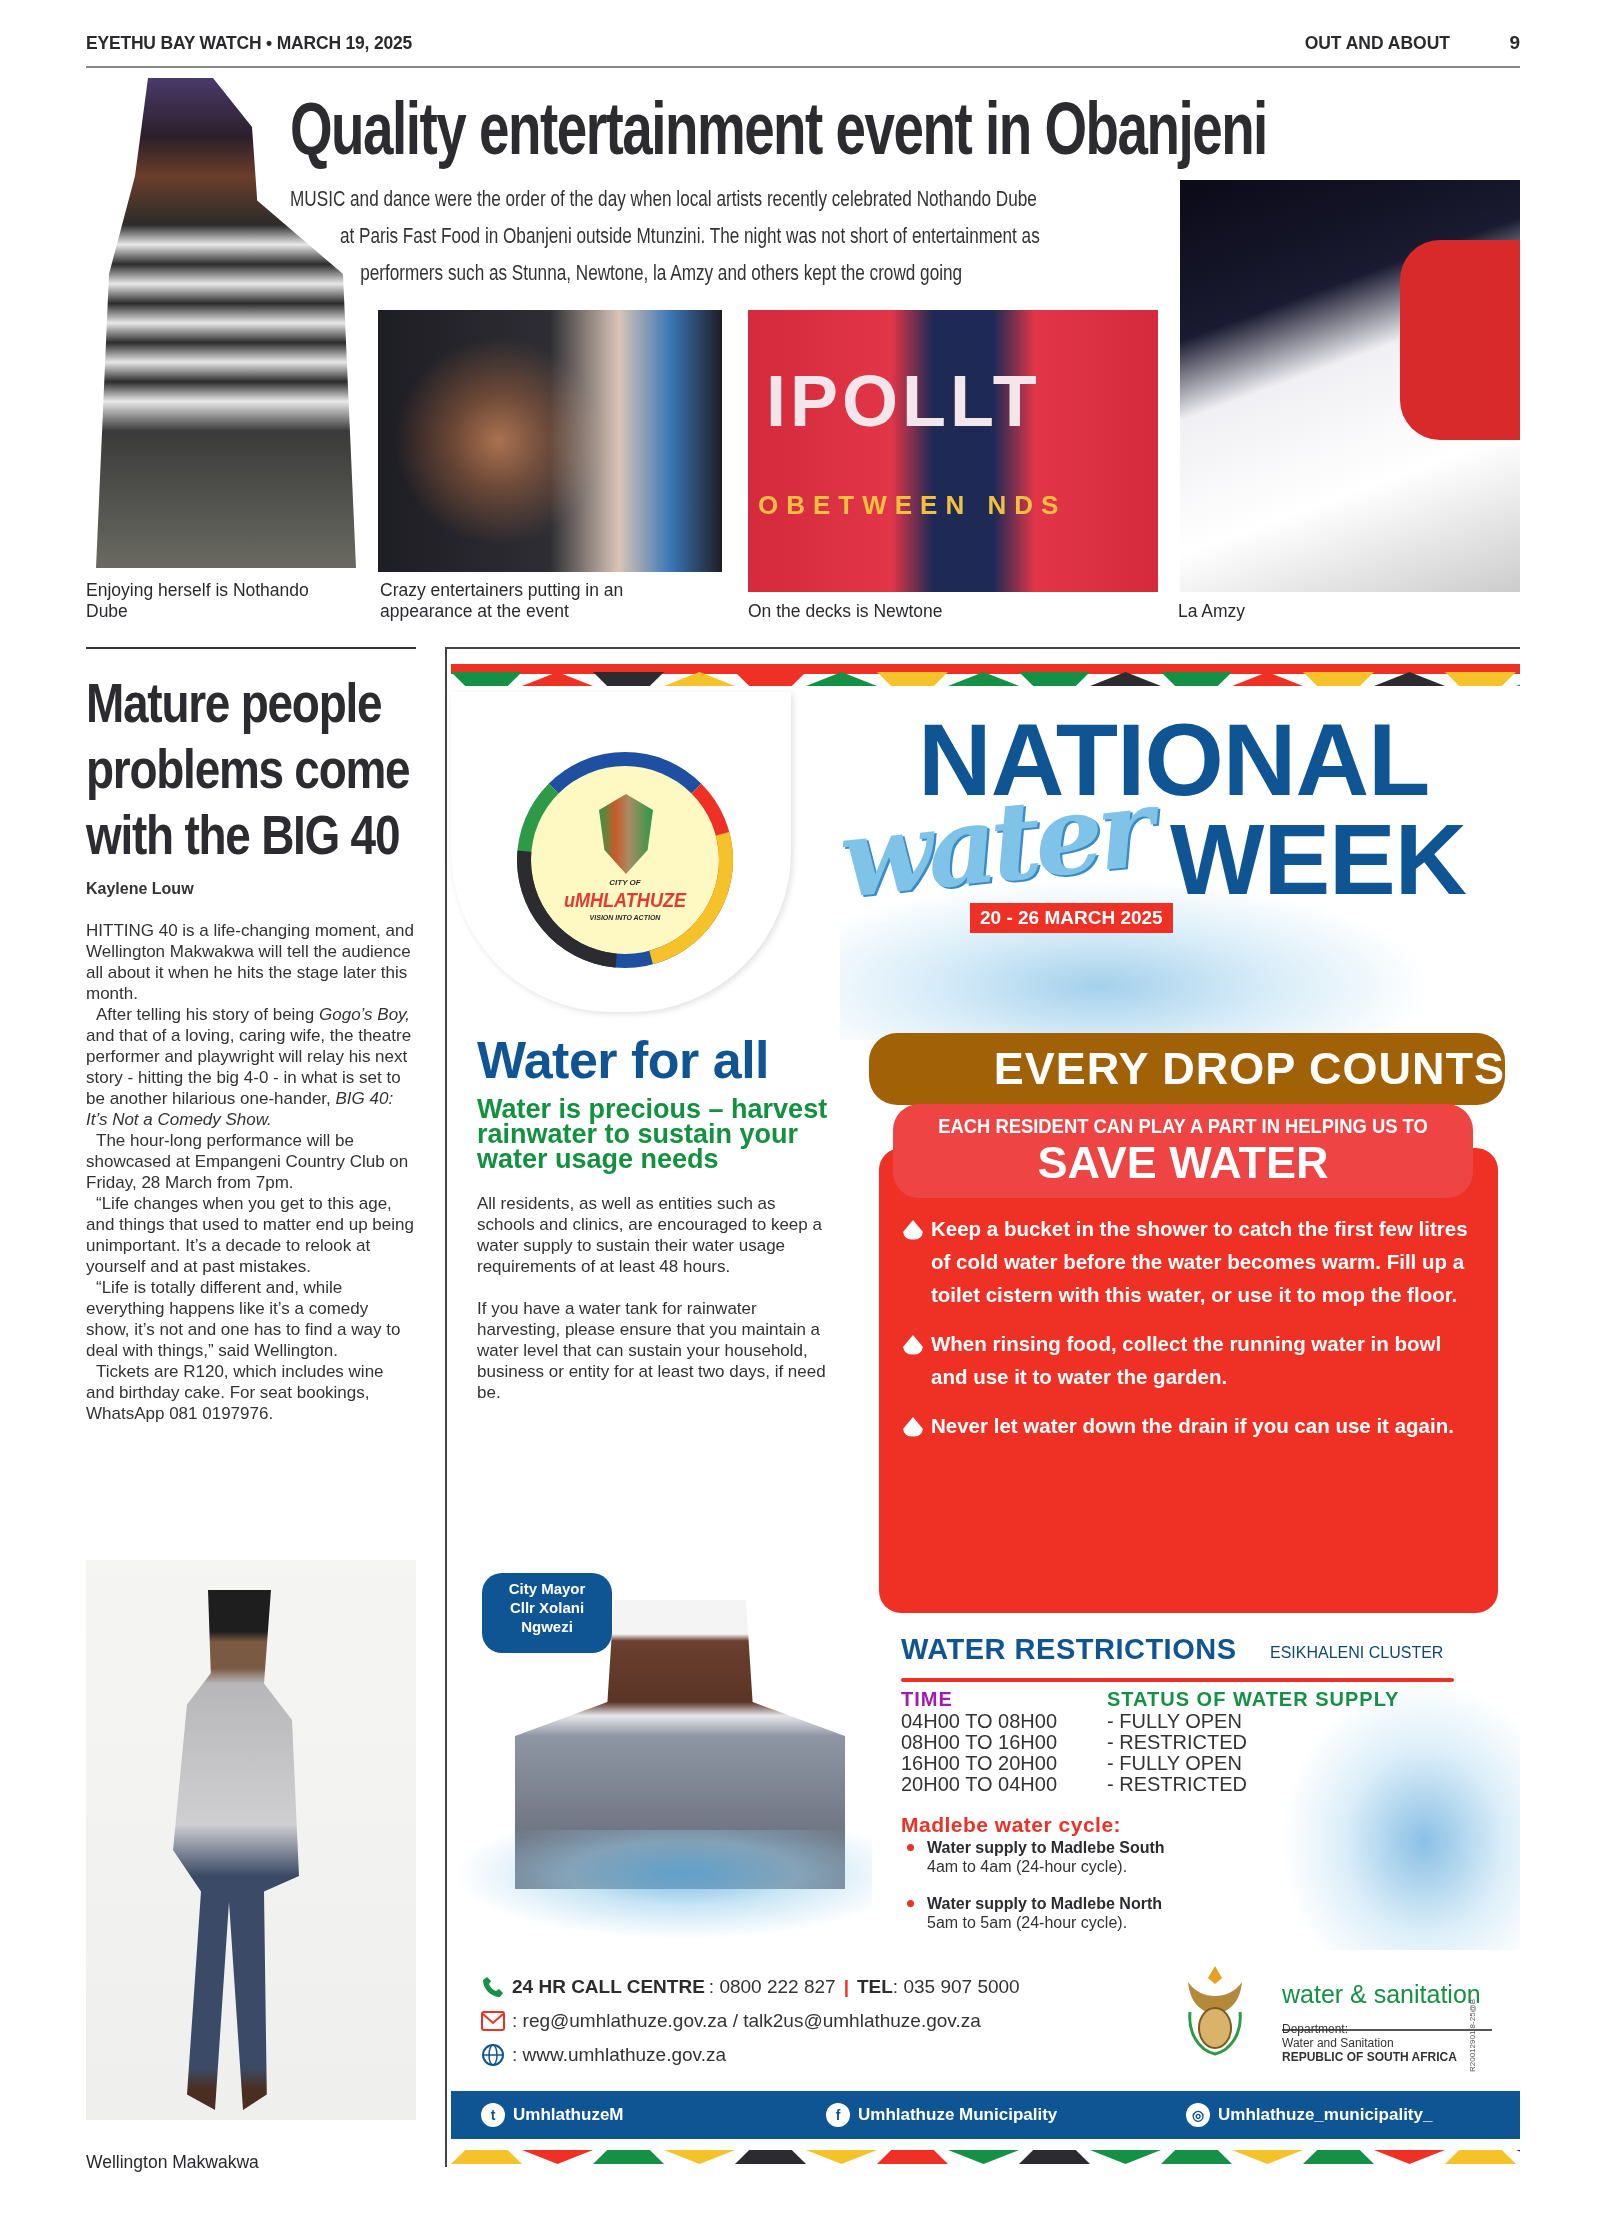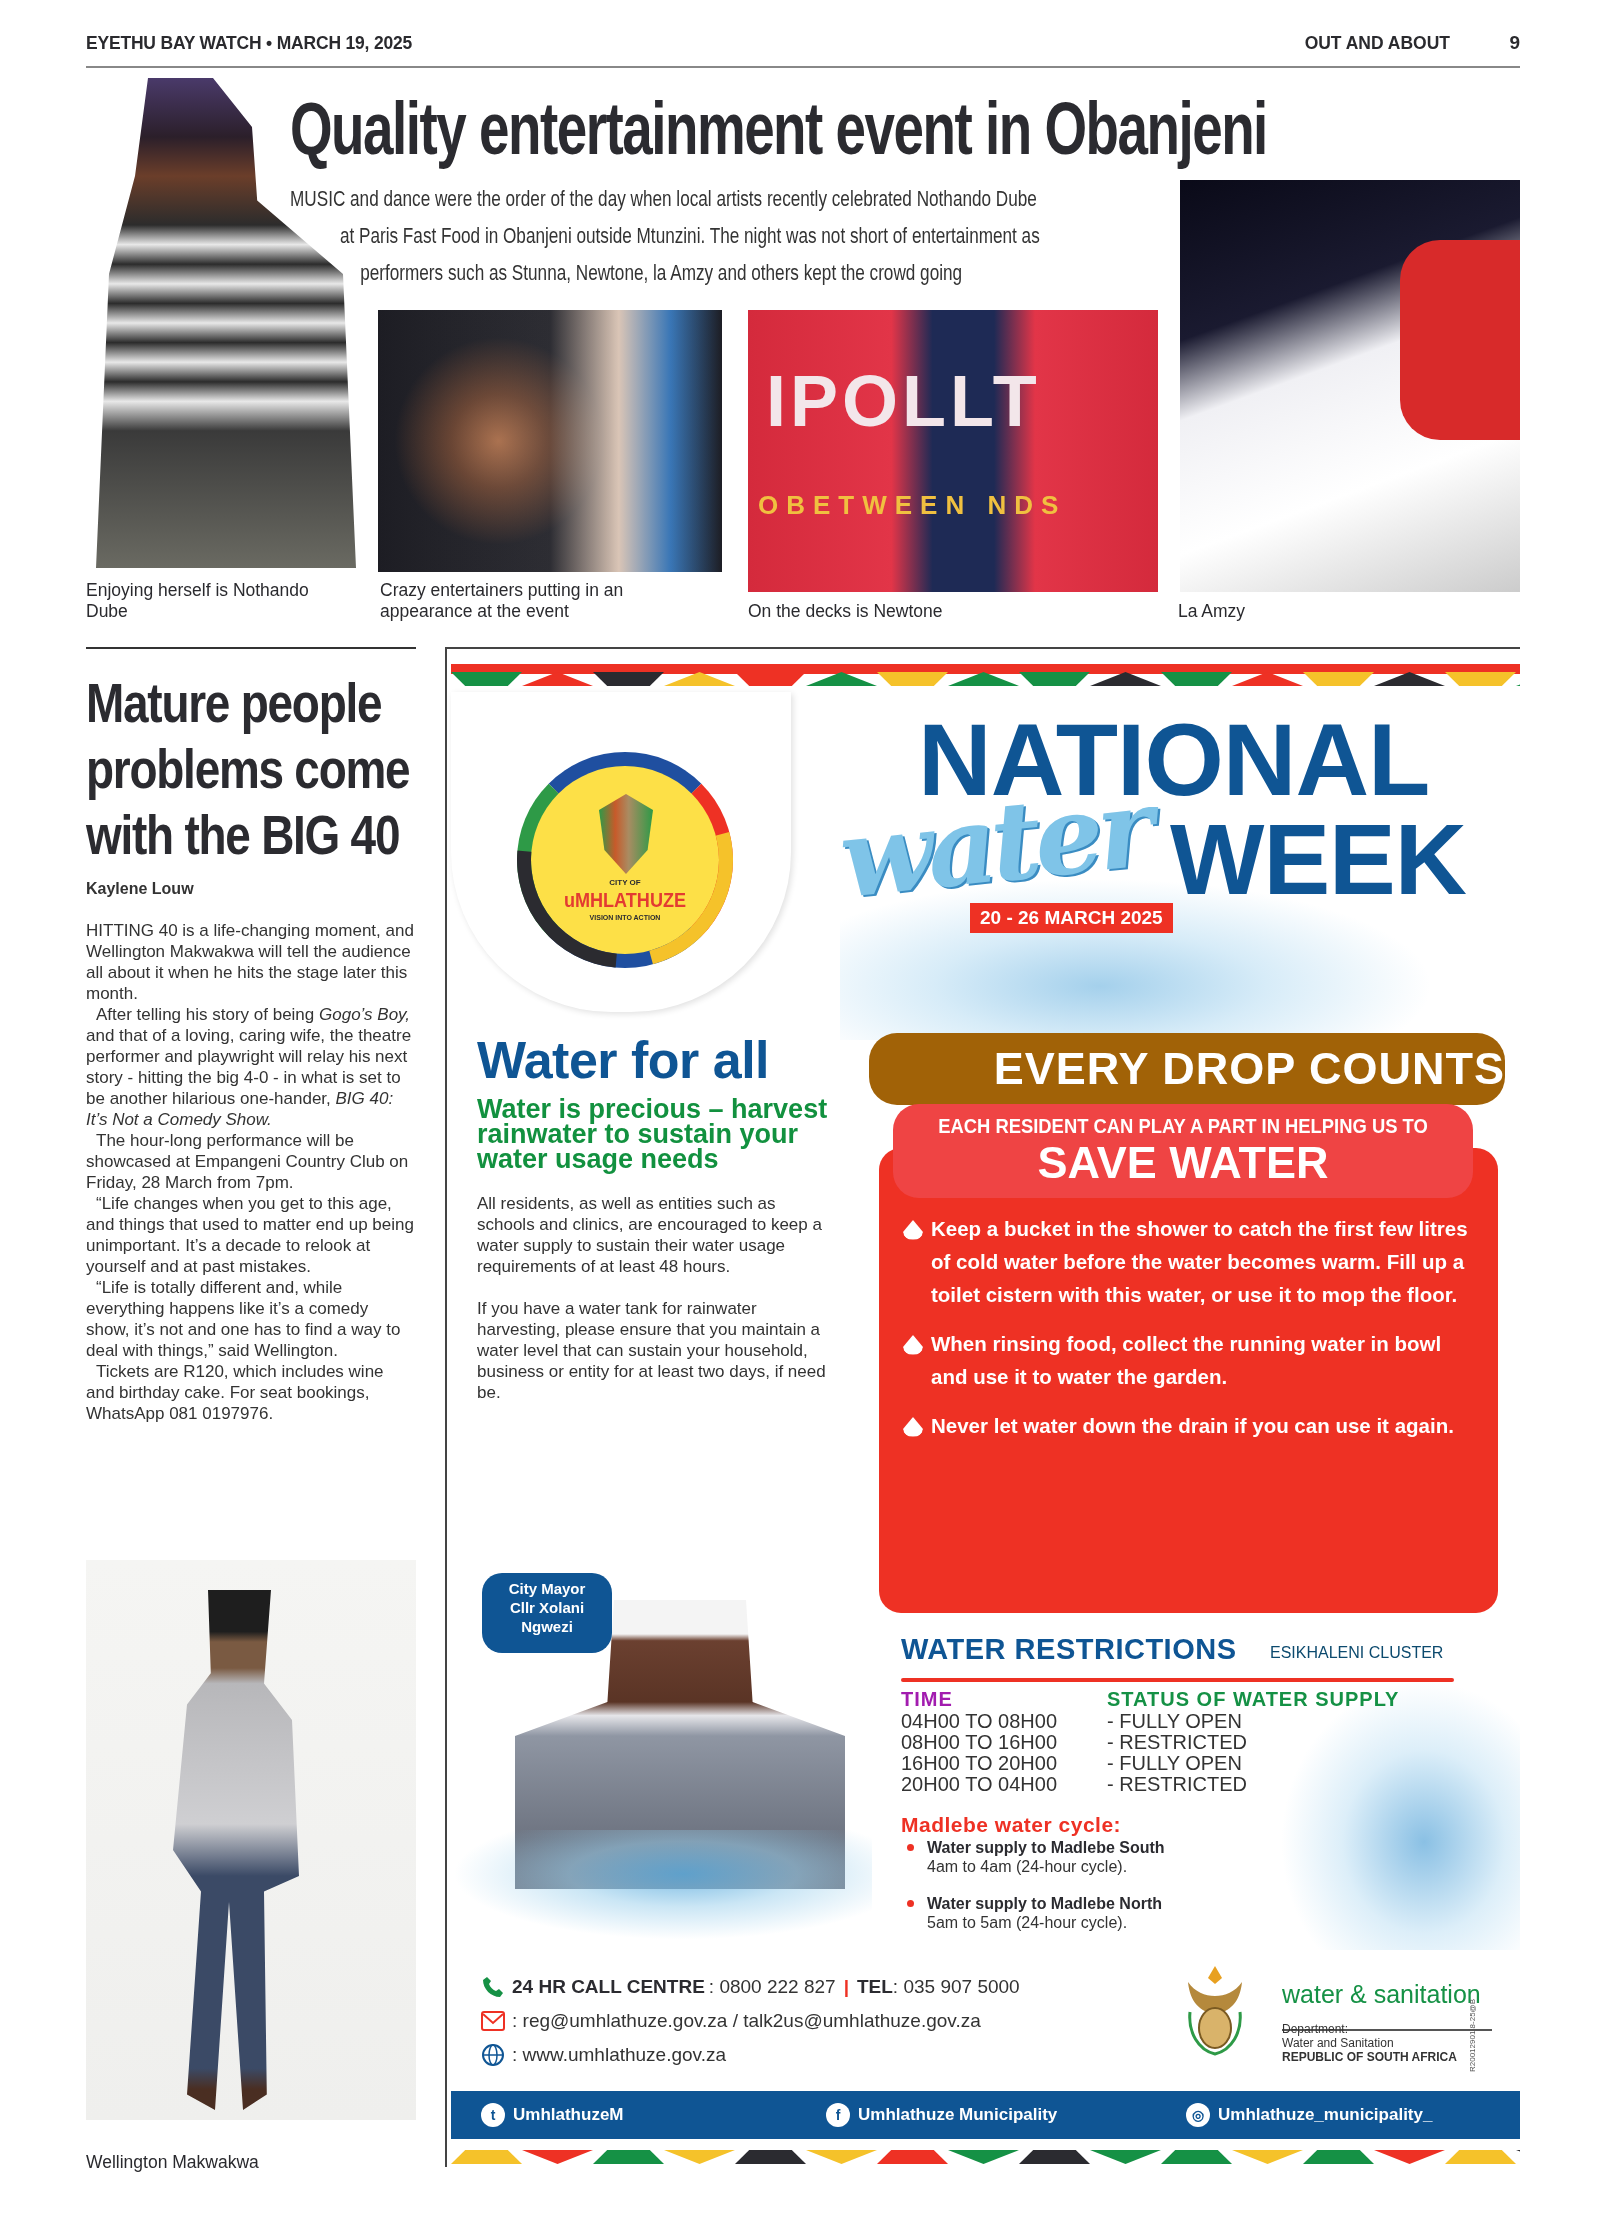--- a/index.html
+++ b/index.html
@@ -49,21 +49,21 @@
   
   .ad-frame { left: 445px; top: 647px; width: 1075px; height: 1520px; border-left: 2px solid #444; border-top: 2px solid #444; }
   .stripe { left: 451px; width: 1069px; height: 22px; overflow: hidden; }
   .stripe-top { top: 664px; }
   .stripe-top .redbar { position: absolute; left: 0; top: 0; width: 100%; height: 10px; background: #ee3124; }
   .stripe-bot { top: 2150px; height: 22px; }
   .tri-row { position: absolute; left: 0; display: flex; }
   .tri { width: 71px; height: 14px; }
 
   .logo-card { left: 451px; top: 692px; width: 340px; height: 320px; background: #fff; border-radius: 0 0 160px 160px; box-shadow: 2px 2px 6px rgba(0,0,0,0.12); }
-  .logo-ring { position: absolute; left: 66px; top: 60px; width: 216px; height: 216px; border-radius: 50%; border: 14px solid; border-color: #1f4fa0 #ee3124 #1f4fa0 #2e9a47; background: #fde047; }
+  .logo-ring { position: absolute; left: 66px; top: 60px; width: 216px; height: 216px; border-radius: 50%; border: 14px solid; border-color: #1f4fa0 #ee3124 #1f4fa0 #2e9a47; background: #fef9c3; font-style: italic; }
   .logo-ring .yel { position: absolute; inset: -14px; border-radius: 50%; border: 14px solid transparent; border-right-color: #f5c22a; transform: rotate(30deg); }
   .logo-ring .blk { position: absolute; inset: -14px; border-radius: 50%; border: 14px solid transparent; border-bottom-color: #2b2b30; transform: rotate(50deg); }
   .shield { position: absolute; left: 68px; top: 28px; width: 54px; height: 80px; background: linear-gradient(90deg, #2e9a47 0%, #c75a2a 30%, #a98c62 55%, #2e9a47 100%); clip-path: polygon(50% 0, 100% 20%, 90% 70%, 50% 100%, 10% 70%, 0 20%); }
   .logo-city-of { position: absolute; left: 0; width: 188px; top: 112px; text-align: center; font-size: 8px; font-weight: bold; color: #2b2b30; }
   .logo-name { position: absolute; left: 0; width: 188px; top: 122px; text-align: center; font-size: 21px; font-weight: bold; color: #e33b32; letter-spacing: 0; transform: scaleX(0.86); }
   .logo-tag { position: absolute; left: 0; width: 188px; top: 148px; text-align: center; font-size: 7px; font-weight: bold; color: #2b2b30; }
 
   .nww-national { left: 918px; top: 702px; font-size: 102px; font-weight: bold; color: #0f5594; letter-spacing: -1px; }
   .nww-water { left: 840px; top: 780px; font-family: "DejaVu Serif", serif; font-style: italic; font-weight: bold; font-size: 108px; color: #7fc4e8; letter-spacing: -6px; text-shadow: 2px 2px 0 #3a8cc2; transform: rotate(-6deg); }
   .nww-week { left: 1170px; top: 802px; font-size: 100px; font-weight: bold; color: #0f5594; letter-spacing: -1px; }

